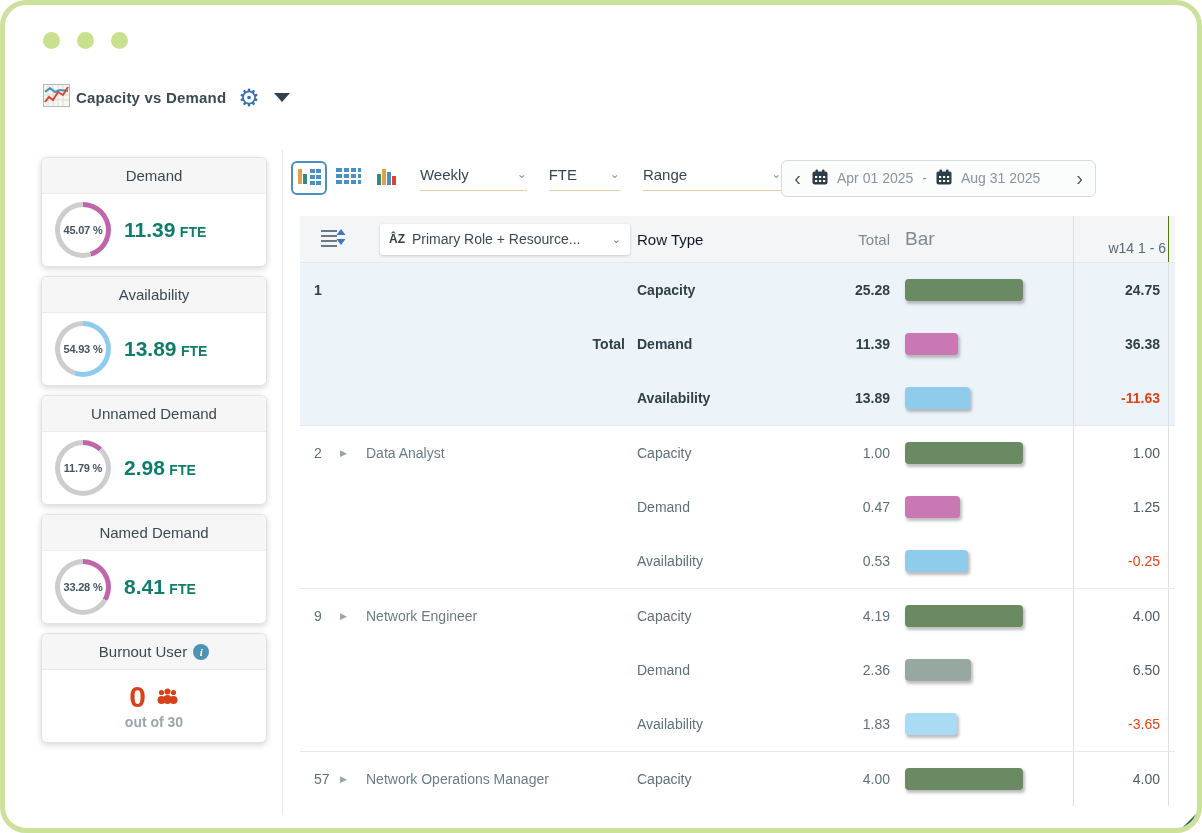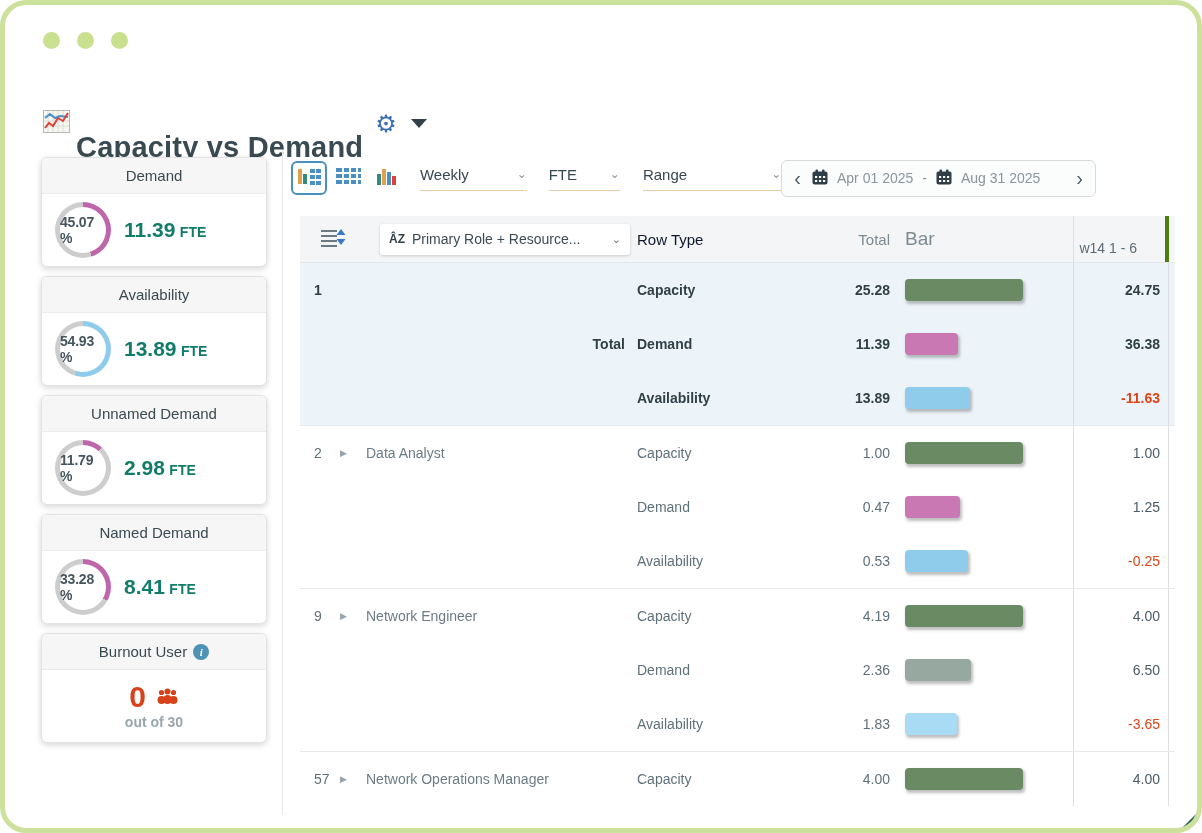--- a/index.html
+++ b/index.html
@@ -7,30 +7,30 @@
   .frame{
     position:relative;width:1202px;height:833px;background:#fff;
     border:5px solid #cbe19c;border-radius:26px;overflow:hidden;
     font-family:"Liberation Sans",sans-serif;
   }
   
   .dots{position:absolute;left:38px;top:27px;display:flex;gap:17px;}
   .dot{width:17px;height:17px;border-radius:50%;background:#c9e18e;}
   
   .title-row{position:absolute;left:38px;top:78px;display:flex;align-items:center;gap:6px;}
-  .page-title{font-size:29px;color:#3a4a52;font-weight:bold;letter-spacing:.2px;margin-top:48px;}
+  .page-title{font-size:15px;color:#3a4a52;font-weight:bold;letter-spacing:.2px;}
   .gear{font-size:24px;color:#3a70b2;line-height:1;margin-left:6px;cursor:pointer;}
   .caret-down{width:0;height:0;border-left:8px solid transparent;border-right:8px solid transparent;border-top:9px solid #33414b;margin-left:8px;cursor:pointer;}
   
   .sidebar{position:absolute;left:0;top:145px;width:278px;height:665px;border-right:1px solid #e7e7e7;padding:7px 0 0 36px;}
   .card{width:226px;background:#fff;border:1px solid #e2e2e2;border-radius:6px;box-shadow:0 2px 6px rgba(0,0,0,.16);margin-bottom:9px;overflow:hidden;}
   .card-h{height:36px;background:#f6f6f6;border-bottom:1px solid #ececec;display:flex;align-items:center;justify-content:center;gap:6px;font-size:15px;color:#3a4a52;}
   .card-b{height:72px;display:flex;align-items:center;padding-left:13px;gap:13px;}
   .ring{width:56px;height:56px;border-radius:50%;display:flex;align-items:center;justify-content:center;}
-  .ring-in{width:46px;height:46px;border-radius:50%;background:#fff;display:flex;align-items:center;justify-content:center;font-size:14px;font-weight:bold;color:#44555e;letter-spacing:-.2px;}
+  .ring-in{width:46px;height:46px;border-radius:50%;background:#fff;display:flex;align-items:center;justify-content:center;font-size:11px;font-weight:bold;color:#44555e;letter-spacing:-.2px;}
   .fte{white-space:nowrap;}
   .fte-v{font-size:21px;font-weight:bold;color:#117c6a;}
   .fte-u{font-size:14px;font-weight:bold;color:#117c6a;}
   .burn-b{height:72px;display:flex;flex-direction:column;align-items:center;justify-content:center;}
   .burn-row{display:flex;align-items:center;gap:10px;}
   .burn-count{font-size:30px;font-weight:bold;color:#d8421a;line-height:1;}
   .burn-cap{font-size:14px;font-weight:bold;color:#9aa6ab;margin-top:2px;}
   .info-i{width:16px;height:16px;border-radius:50%;background:#4e93b4;color:#fff;font-family:"Liberation Serif",serif;font-style:italic;font-weight:bold;font-size:11px;display:flex;align-items:center;justify-content:center;cursor:pointer;}
   
   .toolbar{position:absolute;left:286px;top:150px;width:875px;height:46px;display:flex;align-items:center;}
@@ -50,21 +50,21 @@
   .thead,.trow{display:grid;grid-template-columns:40px 26px 269px 130px 125px 183px 96px 6px;align-items:center;}
   .thead{height:47px;background:#f3f5f6;border-bottom:1px solid #e4e7e9;}
   .h-sort{grid-column:1/3;justify-self:center;display:flex;align-items:center;cursor:pointer;}
   .h-select{margin-left:14px;width:250px;height:31px;background:#fff;border-radius:3px;box-shadow:0 1px 3px rgba(0,0,0,.18);display:flex;align-items:center;padding:0 9px;gap:7px;cursor:pointer;}
   .az{font-size:12px;font-weight:bold;color:#313f47;}
   .h-select .lbl{font-size:14px;color:#3c4b53;flex:1;white-space:nowrap;overflow:hidden;}
   .h-select .chev{color:#6b7a82;font-size:11px;}
   .h-type{padding-left:2px;font-size:15px;color:#0f172a;}
   .h-total{text-align:right;font-size:15px;color:#7d8b92;}
   .h-bar{padding-left:15px;font-size:19px;color:#7d8b92;}
-  .h-period{height:100%;border-left:1px solid #dcdfe2;border-right:4px solid #4d7c0f;display:flex;align-items:flex-end;justify-content:flex-end;padding:0 28px 6px 0;font-size:14px;color:#5a6a72;}
+  .h-period{height:100%;border-left:1px solid #dcdfe2;border-right:1px solid #4d7c0f;display:flex;align-items:flex-end;justify-content:flex-end;padding:0 2px 6px 0;font-size:14px;color:#5a6a72;}
   .trow{height:54px;}
   .tgroup{background:#fff;}
   .tgroup.hl{background:#ecf4f9;}
   .tgroup + .tgroup{border-top:1px solid #e6e8ea;}
   .c-idx{padding-left:14px;font-size:14px;color:#5f7078;}
   .c-arrow{font-size:9px;color:#97a3aa;cursor:pointer;}
   .c-name{font-size:14px;color:#6b7c84;}
   .c-name.total-lbl{text-align:right;padding-right:10px;font-weight:bold;color:#313f47;font-size:14px;}
   .c-type{padding-left:2px;font-size:14px;color:#5f7078;}
   .c-total{text-align:right;font-size:14px;color:#5f7078;}

